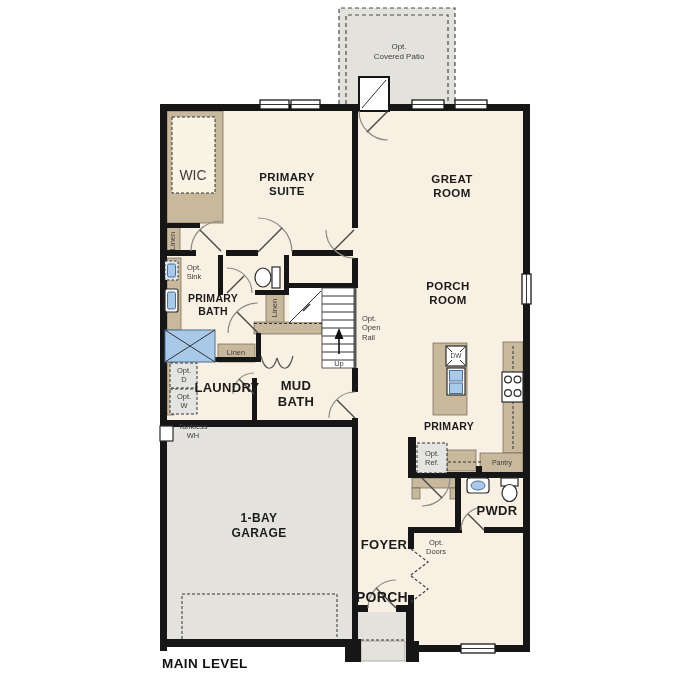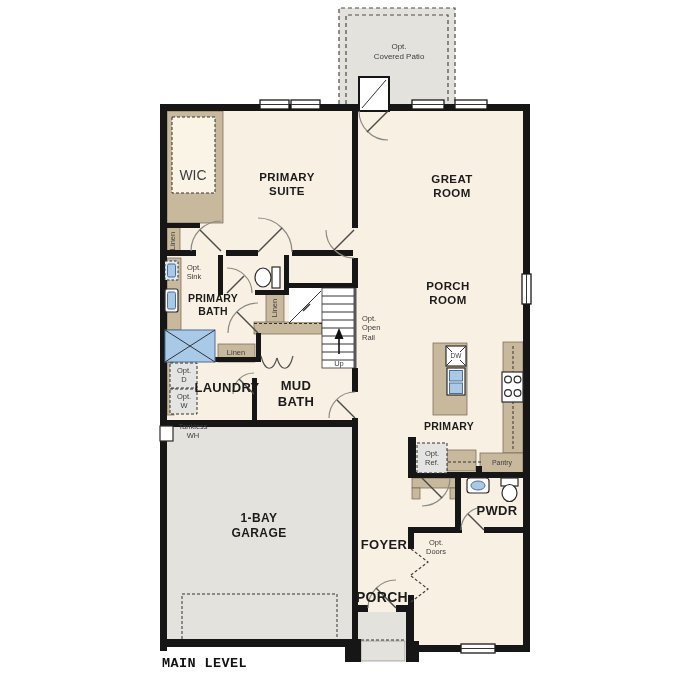--- a/index.html
+++ b/index.html
@@ -15,21 +15,21 @@
        font-family:"Liberation Sans",sans-serif;}
   .room{font-weight:bold;font-size:11.5px;letter-spacing:.4px;color:#1b1b1b;}
   .room-sm{font-weight:bold;font-size:13px;letter-spacing:.3px;color:#1b1b1b;}
   .small{font-size:7.5px;}
   .tiny{font-size:6.5px;background:#fff;padding:0 1px;}
   .rot{transform:translate(-50%,-50%) rotate(-90deg);}
   .lbl-left{position:absolute;transform:translateY(-50%);text-align:left;
        white-space:pre-line;line-height:1.25;color:#3d3d3d;font-size:7.5px;
        font-family:"Liberation Sans",sans-serif;}
   .title{position:absolute;font-weight:bold;font-size:13.5px;letter-spacing:.4px;
-       color:#111;font-family:Liberation Mono, monospace;}
+       color:#111;font-family:Liberation Sans, sans-serif;}
   
   .f-floor{fill:var(--floor);} .f-ext{fill:var(--exterior);} .f-cab{fill:var(--cabinet);stroke:#6f6355;stroke-width:.7;}
   .f-wall{fill:var(--wall);} .f-blue{fill:var(--fixture_blue);stroke:#4d6f94;stroke-width:1;}
   .f-app{fill:var(--appliance);stroke:#333;stroke-width:1;stroke-dasharray:3,2;}
   .s-dash{fill:none;stroke:#4a4a4a;stroke-width:1.2;stroke-dasharray:4,3;}
   .s-dash2{fill:none;stroke:#333;stroke-width:1;stroke-dasharray:3,2;}
   .s-fix{fill:#ffffff;stroke:#2c2c2c;stroke-width:1.2;}
   .s-arc{fill:none;stroke:#8b8b84;stroke-width:1.2;}
   .s-leaf{stroke:#4a4a4a;stroke-width:1.4;}
   .s-thin{stroke:#333;stroke-width:1;}

